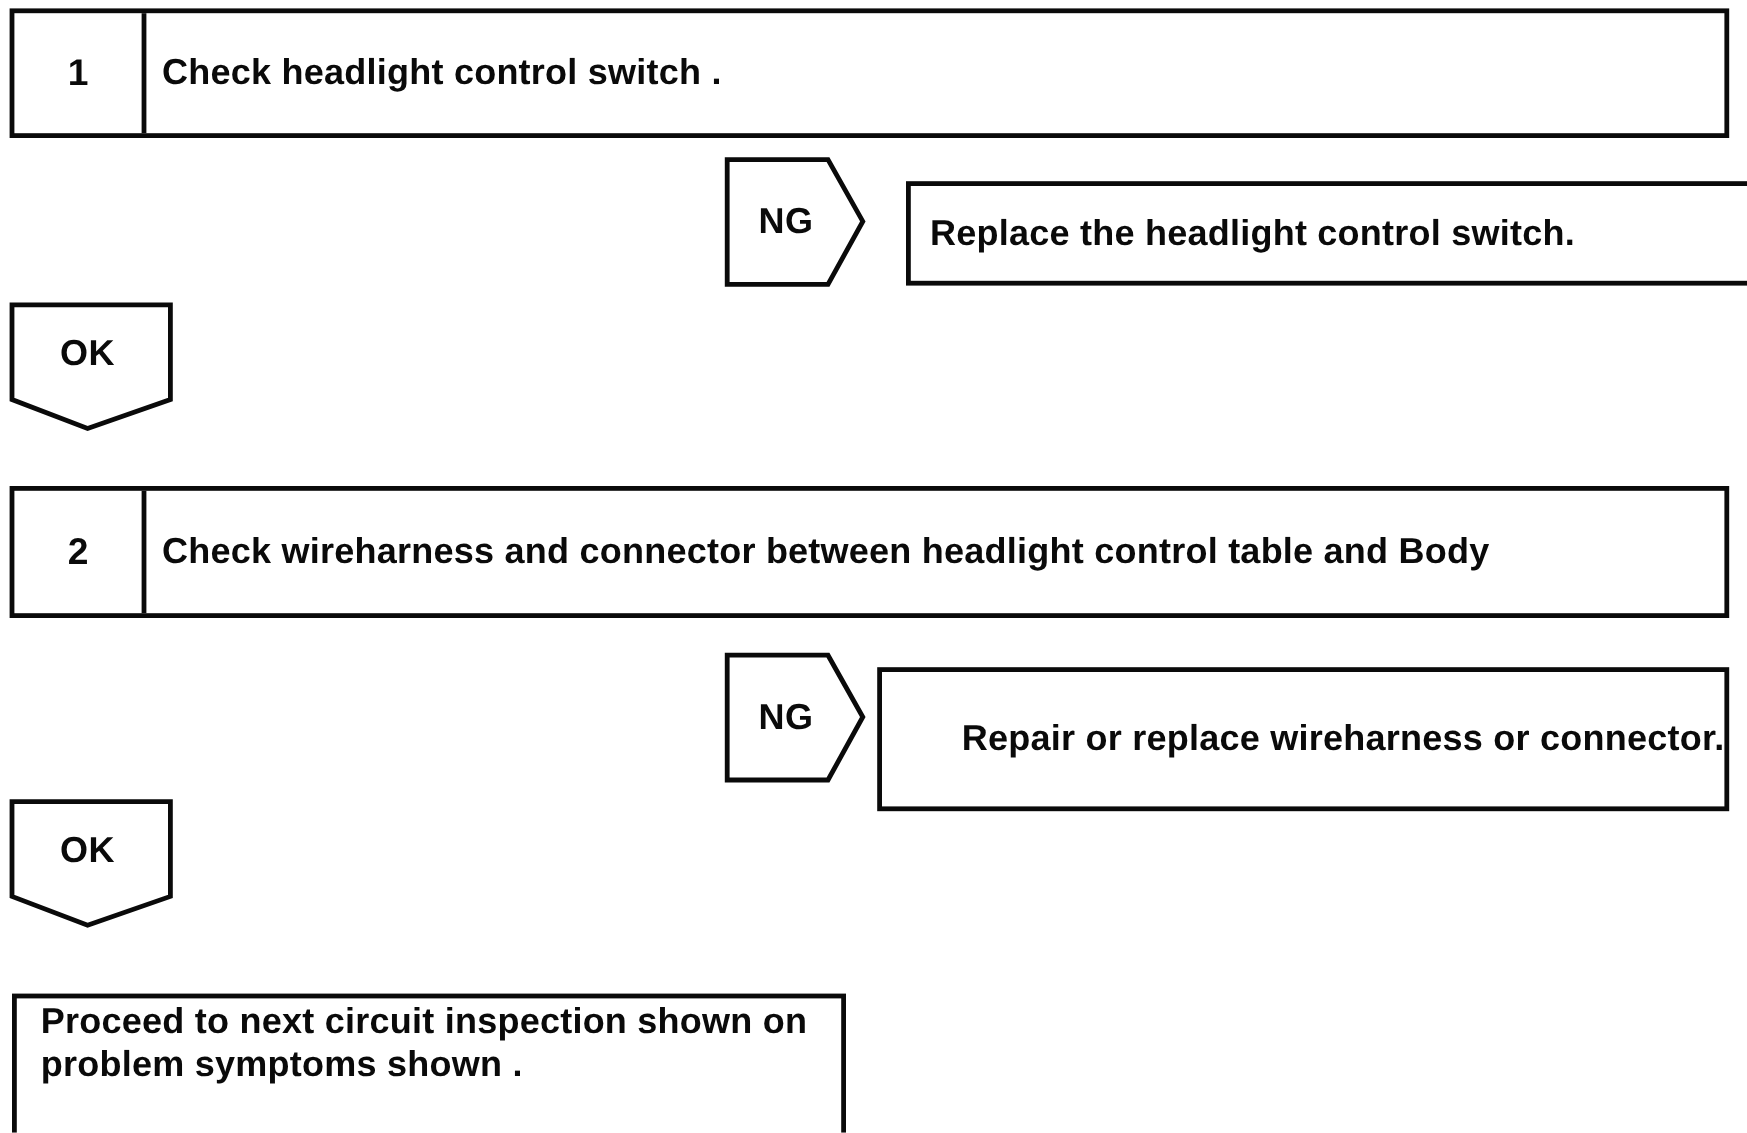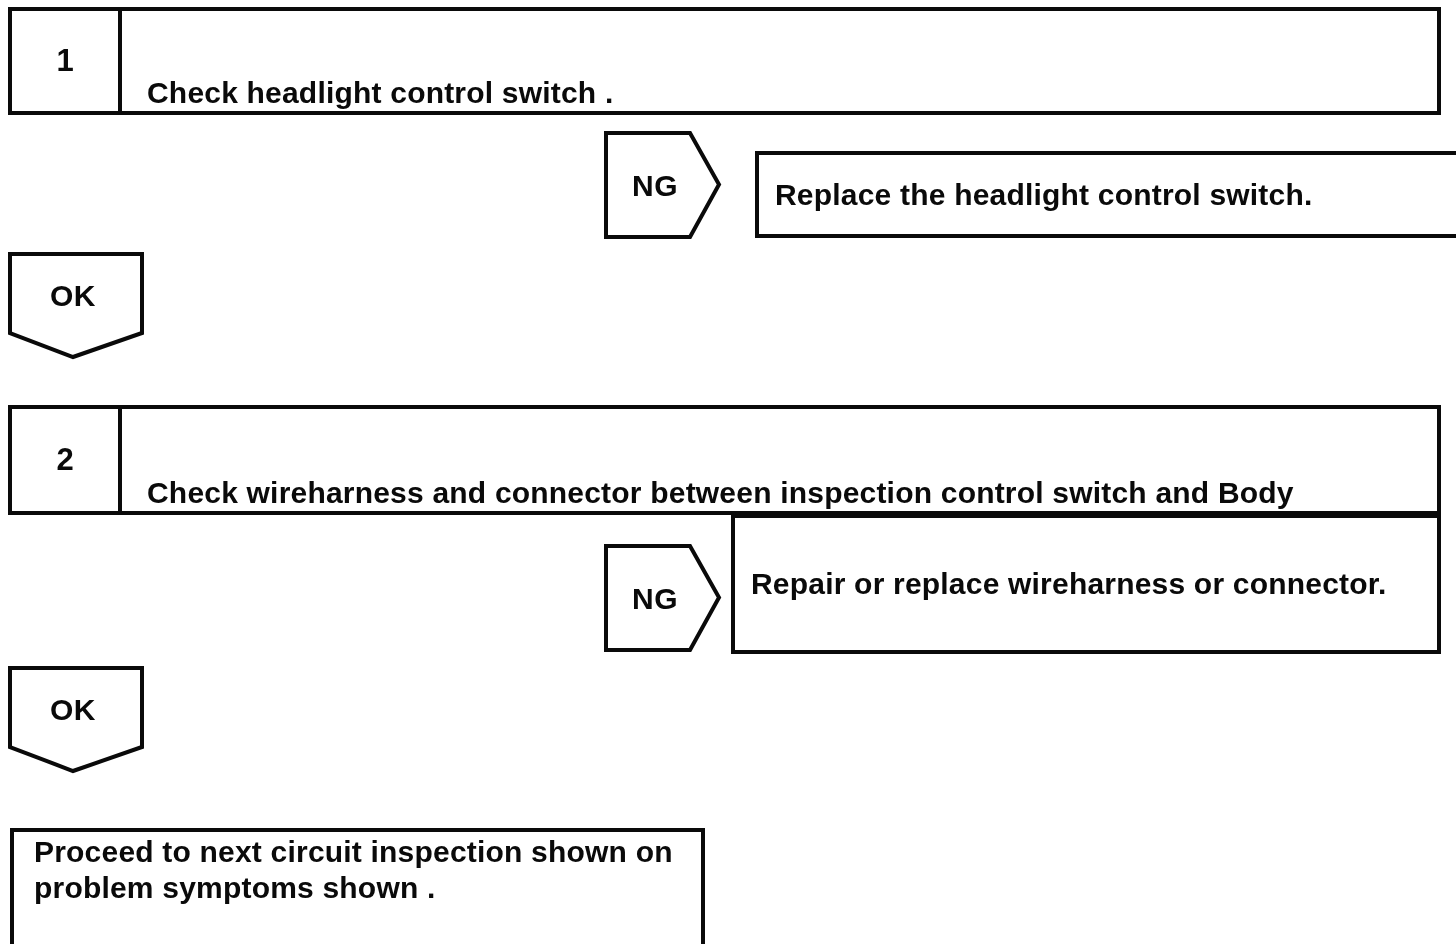--- a/index.html
+++ b/index.html
@@ -33,26 +33,25 @@
     border-right: 4px solid #0a0a0a;
     display: flex;
     align-items: center;
     justify-content: center;
     font-size: 31px;
   }
   .step-title {
     flex: 1 1 auto;
     display: flex;
     flex-direction: column;
-    justify-content: flex-end;
+    justify-content: center;
     padding-left: 13px;
     font-size: 30px;
     line-height: 36px;
     letter-spacing: 0.2px;
-    margin-left: 12px;
   }
   .action-box {
     display: flex;
     flex-direction: column;
     justify-content: center;
     padding-left: 16px;
     font-size: 30px;
     line-height: 36px;
     letter-spacing: 0.2px;
   }
@@ -110,30 +109,30 @@
   </div>
 
   <svg class="shape" style="left:8px; top:252px;" width="137" height="108" viewBox="0 0 137 108">
     <polygon points="2,2 134,2 134,81 65,105 2,81"></polygon>
     <text x="65" y="43">OK</text>
   </svg>
 
   <div class="box step-box" style="left:8px; top:405px; width:1433px; height:110px;">
     <div class="step-num">2</div>
     <div class="step-title">
-      <div class="line">Check wireharness and connector between inspection control switch and Body</div>
+      <div class="line">Check wireharness and connector between headlight control table and Body</div>
     </div>
   </div>
 
   <svg class="shape" style="left:604px; top:544px;" width="118" height="108" viewBox="0 0 118 108">
     <polygon points="2,2 86,2 115,53.5 86,106 2,106"></polygon>
     <text x="51" y="54">NG</text>
   </svg>
 
-  <div class="box action-box" style="left:731px; top:514px; width:710px; height:140px;">
+  <div class="box action-box" style="left:731px; top:556px; width:710px; height:120px;text-align:right;">
     <div class="line">Repair or replace wireharness or connector.</div>
   </div>
 
   <svg class="shape" style="left:8px; top:666px;" width="137" height="108" viewBox="0 0 137 108">
     <polygon points="2,2 134,2 134,81 65,105 2,81"></polygon>
     <text x="65" y="43">OK</text>
   </svg>
 
   <div class="box end-box" style="left:10px; top:828px; width:695px; height:124px;">
     <div class="line">Proceed to next circuit inspection shown on</div>

